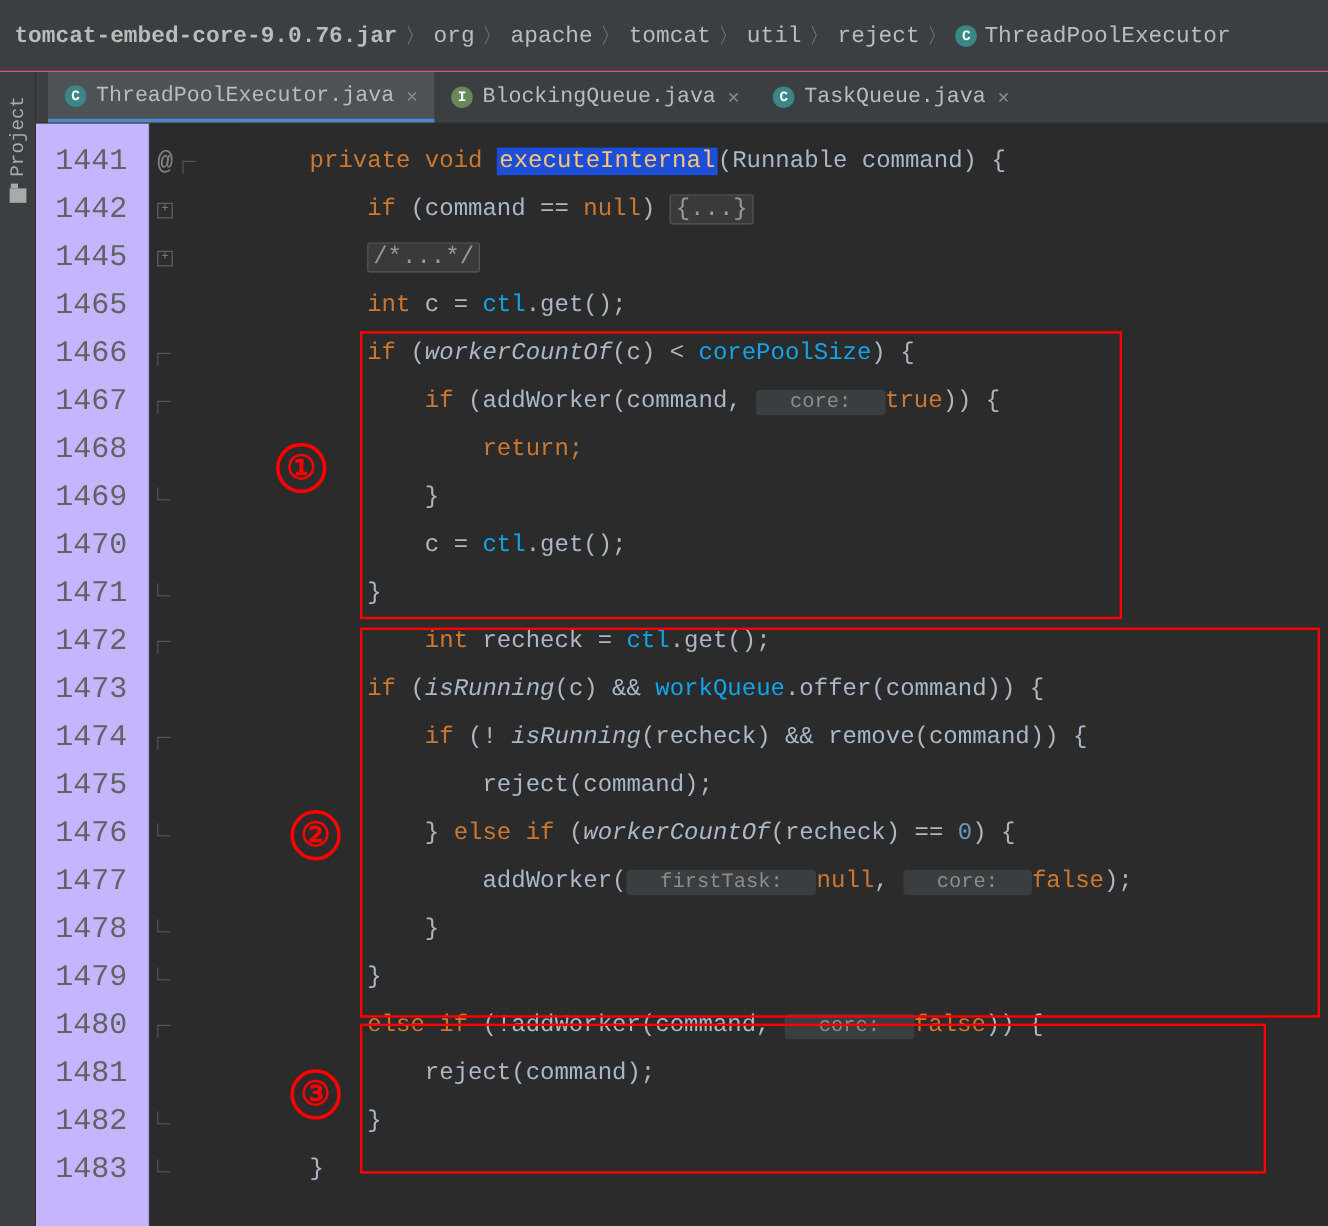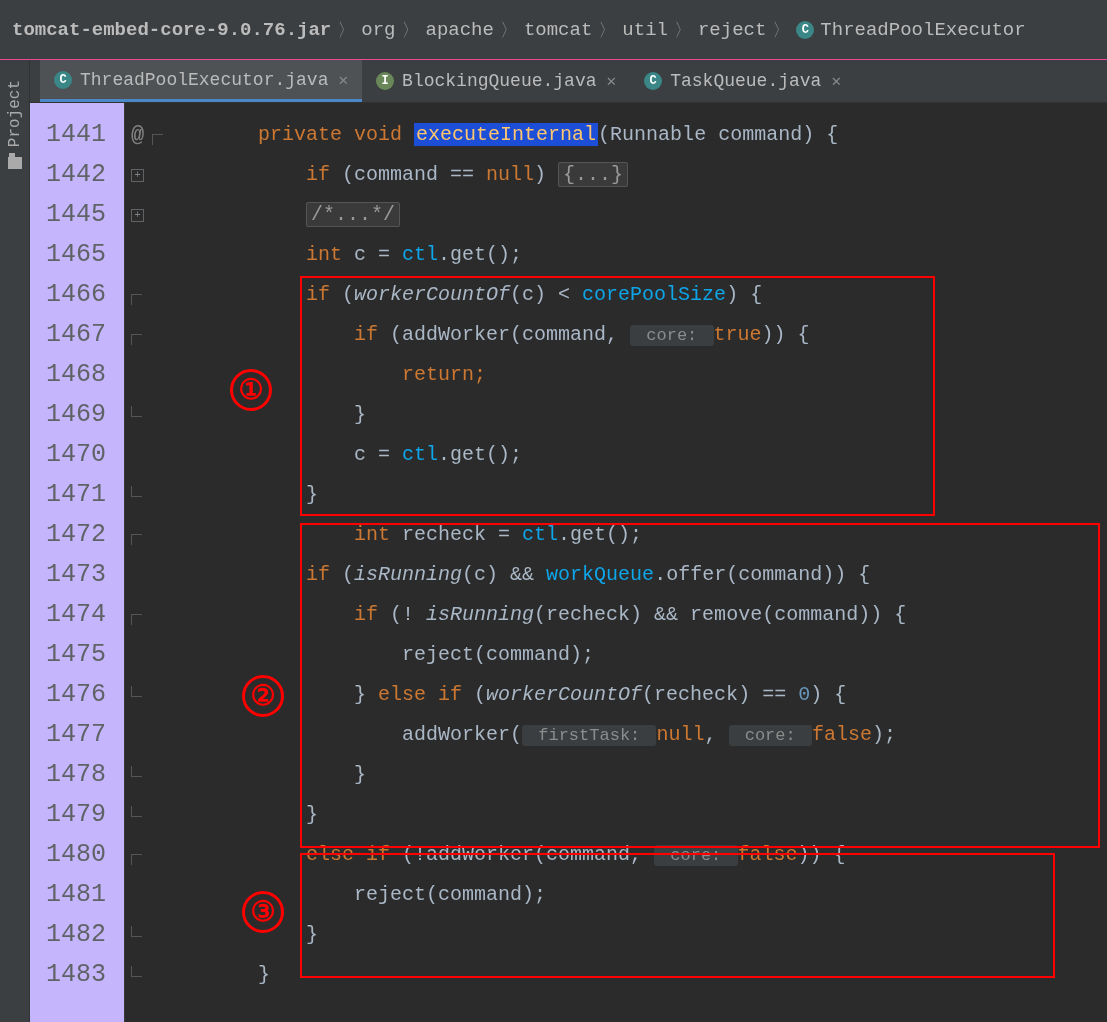--- a/index.html
+++ b/index.html
@@ -165,21 +165,21 @@
     background: #3a3a3a;
     border: 1px solid #555;
     color: #999;
     padding: 0 4px;
     border-radius: 2px;
   }
   .hint {
     background: #3a3e40;
     color: #8c8c8c;
     font-size: 17px;
-    padding: 1px 6px;
+    padding: 1px 18px;
     border-radius: 3px;
   }
   .highlighted {
     background: #1d4ed8;
     color: #ffc66d;
     padding: 0 2px;
   }
   .italic { font-style: italic; }
 
   .annotation-box {

